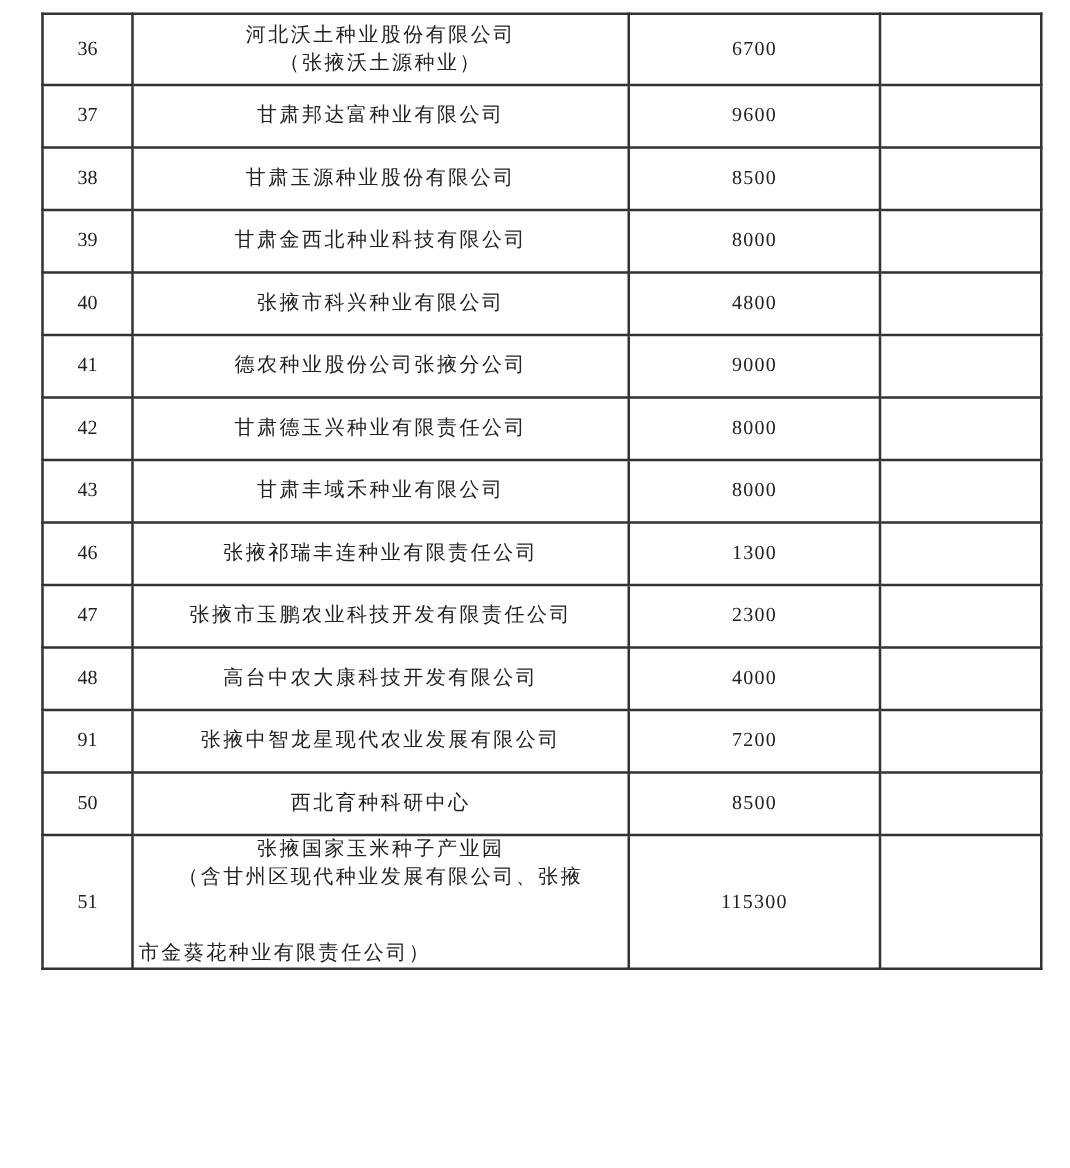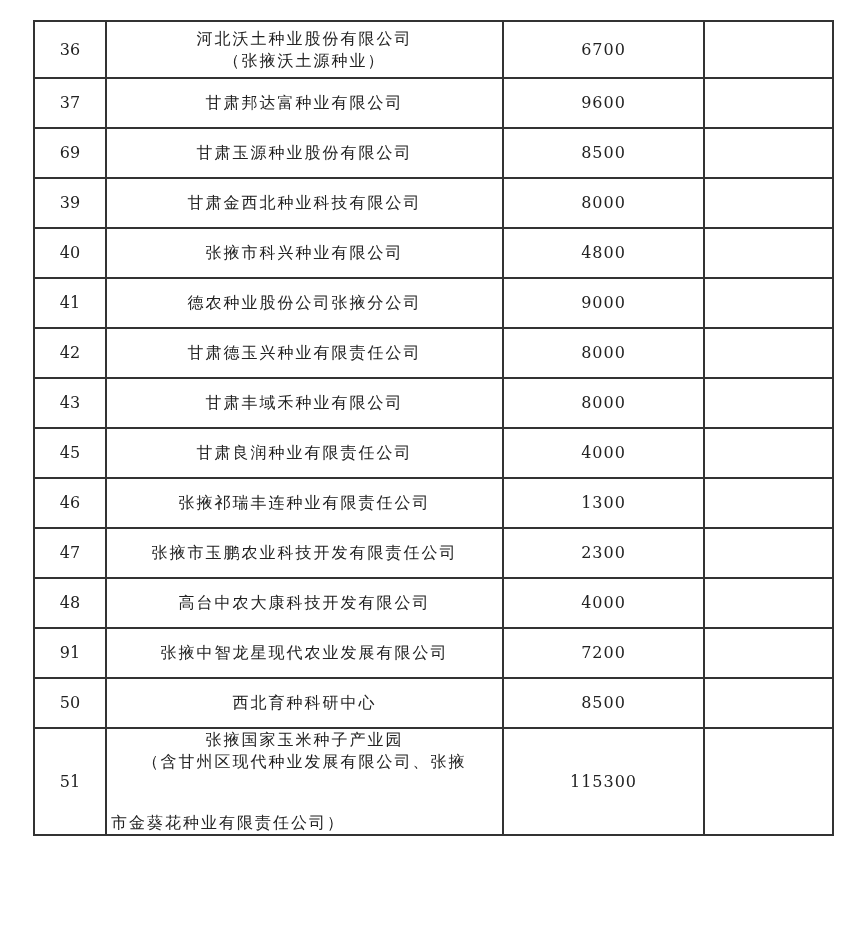--- a/index.html
+++ b/index.html
@@ -1,19 +1,19 @@
 <!DOCTYPE html>
 <html><head>
 <meta charset="utf-8">
 <style>
   html, body { margin: 0; padding: 0; }
   body { width: 856px; height: 934px; background: #ffffff; position: relative; overflow: hidden;
          font-family: "DejaVu Serif", "Liberation Serif", serif; color: #222; }
-  table { position: absolute; left: 33px; top: 20px; border-collapse: collapse; table-layout: fixed;
-          width: 799px; }
+  table { position: absolute; left: 33px; top: 10px; border-collapse: collapse; table-layout: fixed;
+          width: 799px; font-family: Liberation Serif, serif; }
   td { border: 2px solid #333; text-align: center; vertical-align: middle; padding: 0;
        font-size: 16px; letter-spacing: 2px; line-height: 22px; }
   td.no { width: 70px; letter-spacing: 0; }
   td.name { width: 395px; }
   td.val { width: 199px; letter-spacing: 1px; }
   td.note { width: 127px; }
   tr.r { height: 50px; }
   tr.r0 { height: 57px; }
   tr.rl { height: 82px; }
   .line { display: block; }
@@ -35,21 +35,21 @@
       </tr>
       <tr class="r">
         <td class="no">37</td>
         <td class="name">
           <span class="line">甘肃邦达富种业有限公司</span>
         </td>
         <td class="val">9600</td>
         <td class="note"></td>
       </tr>
       <tr class="r">
-        <td class="no">69</td>
+        <td class="no">38</td>
         <td class="name">
           <span class="line">甘肃玉源种业股份有限公司</span>
         </td>
         <td class="val">8500</td>
         <td class="note"></td>
       </tr>
       <tr class="r">
         <td class="no">39</td>
         <td class="name">
           <span class="line">甘肃金西北种业科技有限公司</span>
@@ -80,28 +80,20 @@
         </td>
         <td class="val">8000</td>
         <td class="note"></td>
       </tr>
       <tr class="r">
         <td class="no">43</td>
         <td class="name">
           <span class="line">甘肃丰域禾种业有限公司</span>
         </td>
         <td class="val">8000</td>
-        <td class="note"></td>
-      </tr>
-      <tr class="r">
-        <td class="no">45</td>
-        <td class="name">
-          <span class="line">甘肃良润种业有限责任公司</span>
-        </td>
-        <td class="val">4000</td>
         <td class="note"></td>
       </tr>
       <tr class="r">
         <td class="no">46</td>
         <td class="name">
           <span class="line">张掖祁瑞丰连种业有限责任公司</span>
         </td>
         <td class="val">1300</td>
         <td class="note"></td>
       </tr>

